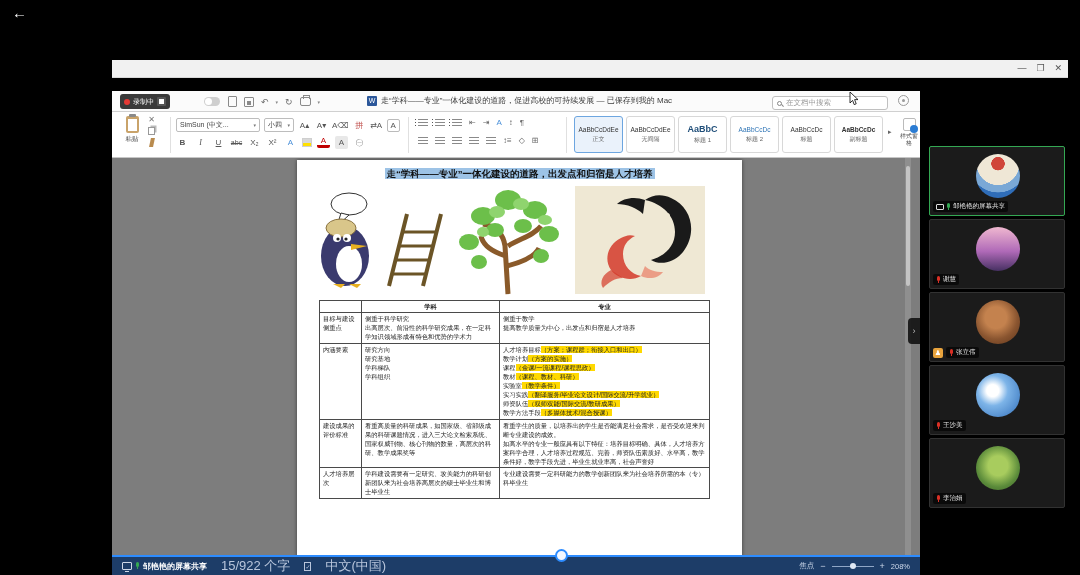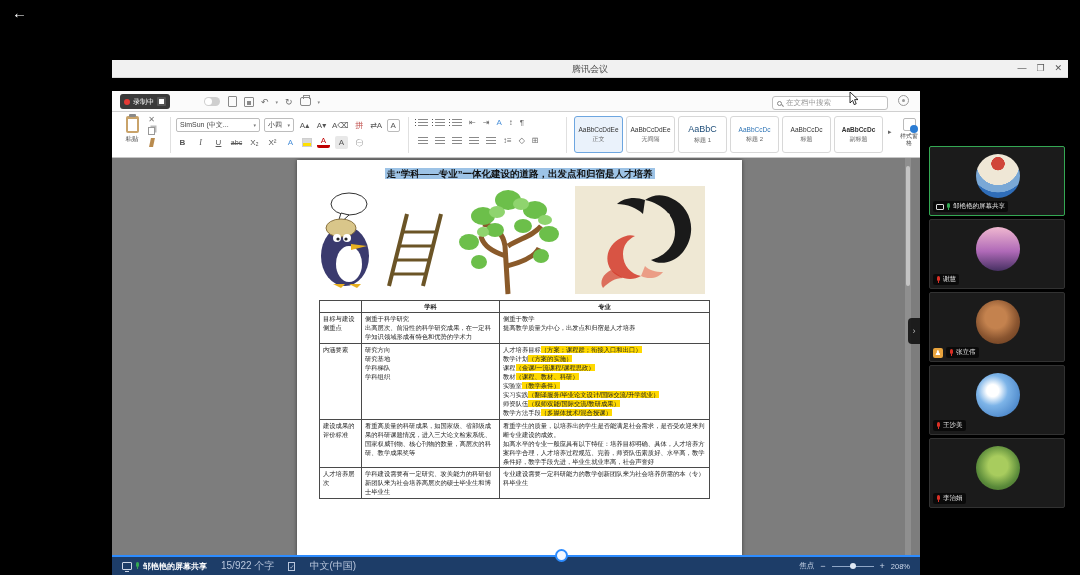--- a/index.html
+++ b/index.html
@@ -79,21 +79,21 @@
   .pgrow2 { position:absolute; left:306px; top:24px; display:flex; gap:7px; align-items:center; }
   .lns { width:10px; height:8px; background:repeating-linear-gradient(to bottom,#8a8a8a 0 1px,transparent 1px 3px); }
   .lns.dot { position:relative; }
   .lns.dot::before { content:''; position:absolute; left:-3px; top:0; width:1px; height:8px; background:repeating-linear-gradient(to bottom,#555 0 1px,transparent 1px 3px); }
   .pgt { font-size:8px; color:#666; }
 
   .stylecards { position:absolute; left:462px; top:4px; display:flex; gap:3px; }
   .scard { width:49px; height:37px; border:1px solid #d8d8d8; border-radius:3px; background:#fff; display:flex; flex-direction:column; align-items:center; justify-content:center; gap:2px; }
   .scard.sel { border:1px solid #6da6e0; background:#eaf2fb; }
   .scard .pv { font-size:6.5px; color:#333; white-space:nowrap; }
-  .scard .pv.h1 { font-weight:normal; font-size:9px; color:#1f4e79; }
+  .scard .pv.h1 { font-weight:bold; font-size:9px; color:#1f4e79; }
   .scard .pv.h2 { color:#2e74b5; }
   .scard .lb { font-size:6px; color:#666; }
   .galarrow { position:absolute; left:776px; top:16px; font-size:7px; color:#666; }
   .stylepane { position:absolute; left:786px; top:6px; width:22px; text-align:center; }
   .spicon { width:13px; height:13px; margin:0 auto; border:1px solid #bbb; border-radius:2px; position:relative; background:#fff; }
   .spicon::after { content:''; position:absolute; right:-3px; bottom:-3px; width:8px; height:8px; border-radius:50%; background:#2b7cd3; }
   .stylepane .lb { font-size:6px; color:#555; line-height:1.1; margin-top:2px; }
 
   
   .docarea { position:absolute; left:0; top:80px; width:808px; height:399px; background:#7d7d7d; overflow:hidden; }
@@ -110,21 +110,21 @@
   table.dt td, table.dt th { border:0.5px solid #4a4a4a; font-size:6.3px; line-height:1.45; color:#222; padding:1px 3px; vertical-align:top; font-weight:normal; text-align:left; }
   table.dt th { text-align:center; font-weight:bold; padding:1px; }
   .c0 { width:42px; } .c1 { width:138px; } .c2 { width:210px; }
   .yhl { background:#ffd900; }
 
   
   .accentline { position:absolute; left:0; top:477px; width:808px; height:2px; background:#2d8cff; }
   .wstatus { position:absolute; left:0; top:479px; width:808px; height:18px; background:#1d3d68; display:flex; align-items:center; }
   .wstatus .shareinfo { display:flex; align-items:center; gap:3px; margin-left:10px; }
   .shareinfo .nm { font-size:8px; color:#fff; font-weight:bold; white-space:nowrap; }
-  .wstatus .sitem { font-size:10px; color:#b9c6dc; margin-left:14px; white-space:nowrap; }
+  .wstatus .sitem { font-size:13px; color:#b9c6dc; margin-left:14px; white-space:nowrap; }
   .wstatus .spacer { flex:1; }
   .wstatus .zoomer { display:flex; align-items:center; gap:6px; margin-right:10px; }
   .zoomer .zl { font-size:7.5px; color:#cdd8ea; }
   .zoomer .pm { font-size:9px; color:#cdd8ea; }
   .zoomer .track { width:42px; height:1px; background:#8fa6c6; position:relative; }
   .zoomer .knob { position:absolute; left:18px; top:-2.5px; width:6px; height:6px; border-radius:50%; background:#dfe8f4; }
   .monic { width:10px; height:8px; border:1px solid #cfd8e8; border-radius:1px; position:relative; }
   .monic::after { content:''; position:absolute; left:2px; bottom:-3px; width:4px; height:1px; background:#cfd8e8; }
   .chkpage { width:7px; height:9px; border:1px solid #b9c6dc; margin-left:14px; position:relative; }
   .chkpage::after { content:'✓'; position:absolute; left:0px; top:0px; font-size:6px; color:#b9c6dc; }
@@ -158,21 +158,20 @@
 </style>
 </head>
 <body>
 
 <div class="stage">
 
   <div class="back">←</div>
 
   <div class="mwin">
     <div class="mtitlebar">
-      <div class="mtitle">腾讯会议</div>
       <div class="mctrls">
         <span>—</span>
         <span>❐</span>
         <span>✕</span>
       </div>
     </div>
 
     <div class="shared">
 
       <div class="wtitlebar">
@@ -185,20 +184,24 @@
         </div>
         <div class="toggle"></div>
         <div class="qat">
           <span class="bx"></span>
           <span class="sv"></span>
           <span>↶</span>
             <span class="dd">▾</span>
           <span>↻</span>
           <span class="prt"></span>
           <span class="dd">▾</span>
+        </div>
+        <div class="wdoc-title">
+          <span class="wicon">W</span>
+          <span class="t">走“学科——专业”一体化建设的道路，促进高校的可持续发展 — 已保存到我的 Mac</span>
         </div>
         <div class="searchbox">
           <span class="mag"></span>
           <span class="ph">在文档中搜索</span>
         </div>
         <div class="tb-gear"></div>
       </div>
 
       <div class="ribbon">
         <div class="clip">

